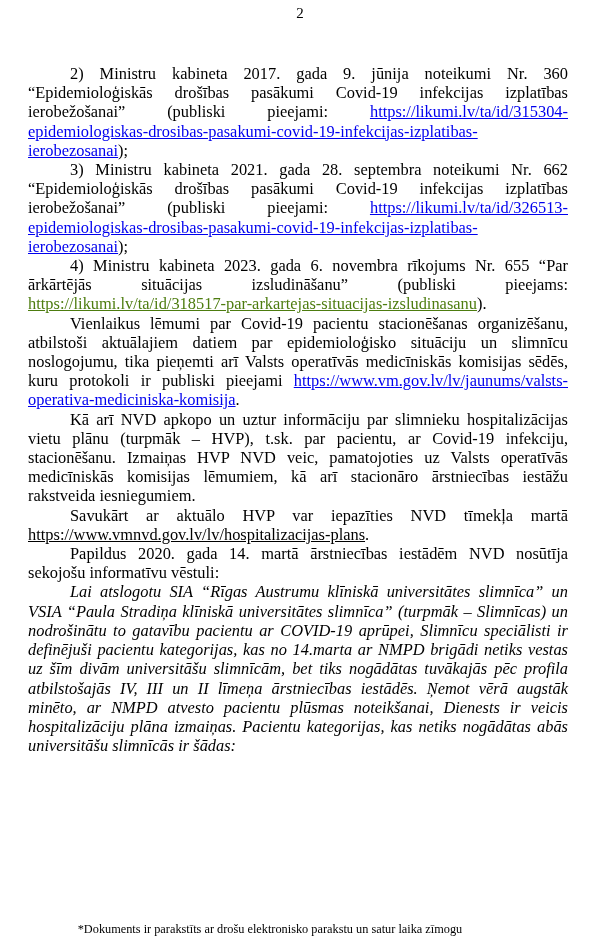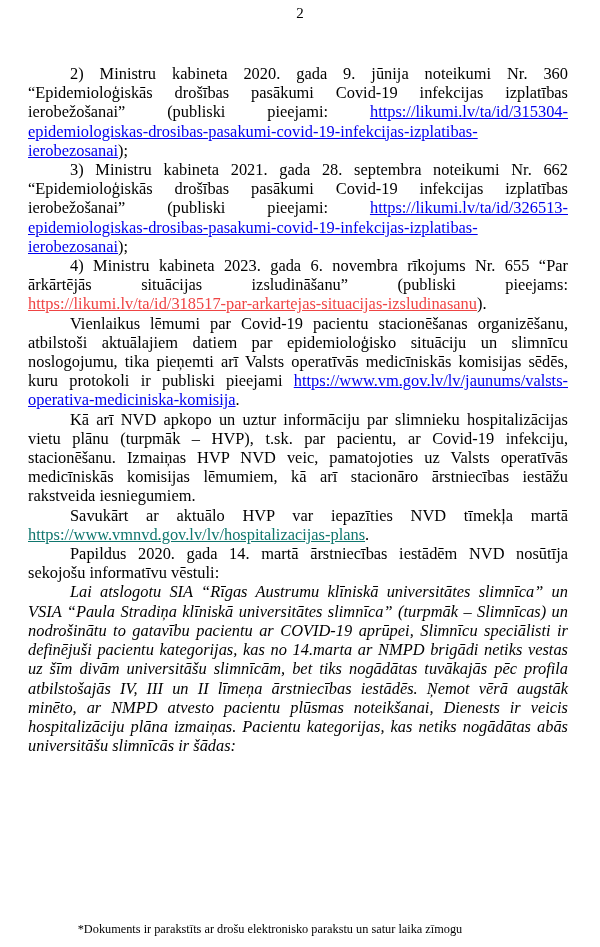--- a/index.html
+++ b/index.html
@@ -27,32 +27,32 @@
     }
   </style>
 </head>
 <body>
 
 <div class="page-number">2</div>
 
 <div class="content">
 
 
-  <p class="indent"><span>2) Ministru kabineta 2020. gada 9. jūnija noteikumi Nr. 360 “Epidemioloģiskās drošības pasākumi Covid-19 infekcijas izplatības ierobežošanai” (publiski pieejami: </span><a class="link" style="color: rgb(0, 0, 238);">https://likumi.lv/ta/id/315304-epidemiologiskas-drosibas-pasakumi-covid-19-infekcijas-izplatibas-ierobezosanai</a><span>);</span></p>
+  <p class="indent"><span>2) Ministru kabineta 2017. gada 9. jūnija noteikumi Nr. 360 “Epidemioloģiskās drošības pasākumi Covid-19 infekcijas izplatības ierobežošanai” (publiski pieejami: </span><a class="link" style="color: rgb(0, 0, 238);">https://likumi.lv/ta/id/315304-epidemiologiskas-drosibas-pasakumi-covid-19-infekcijas-izplatibas-ierobezosanai</a><span>);</span></p>
 
   <p class="indent"><span>3) Ministru kabineta 2021. gada 28. septembra noteikumi Nr. 662 “Epidemioloģiskās drošības pasākumi Covid-19 infekcijas izplatības ierobežošanai” (publiski pieejami: </span><a class="link" style="color: rgb(0, 0, 238);">https://likumi.lv/ta/id/326513-epidemiologiskas-drosibas-pasakumi-covid-19-infekcijas-izplatibas-ierobezosanai</a><span>);</span></p>
 
-  <p class="indent"><span>4) Ministru kabineta 2023. gada 6. novembra rīkojums Nr. 655 “Par ārkārtējās situācijas izsludināšanu” (publiski pieejams: </span><a class="link" style="color: #ef4444;">https://likumi.lv/ta/id/318517-par-arkartejas-situacijas-izsludinasanu</a><span>).</span></p>
+  <p class="indent"><span>4) Ministru kabineta 2023. gada 6. novembra rīkojums Nr. 655 “Par ārkārtējās situācijas izsludināšanu” (publiski pieejams: </span><a class="link" style="color: #4d7c0f;">https://likumi.lv/ta/id/318517-par-arkartejas-situacijas-izsludinasanu</a><span>).</span></p>
 
   <p class="indent"><span>Vienlaikus lēmumi par Covid-19 pacientu stacionēšanas organizēšanu, atbilstoši aktuālajiem datiem par epidemioloģisko situāciju un slimnīcu noslogojumu, tika pieņemti arī Valsts operatīvās medicīniskās komisijas sēdēs, kuru protokoli ir publiski pieejami </span><a class="link" style="color: rgb(0, 0, 238);">https://www.vm.gov.lv/lv/jaunums/valsts-operativa-mediciniska-komisija</a><span>.</span></p>
 
   <p class="indent">Kā arī NVD apkopo un uztur informāciju par slimnieku hospitalizācijas vietu plānu (turpmāk – HVP), t.sk. par pacientu, ar Covid-19 infekciju, stacionēšanu. Izmaiņas HVP NVD veic, pamatojoties uz Valsts operatīvās medicīniskās komisijas lēmumiem, kā arī stacionāro ārstniecības iestāžu rakstveida iesniegumiem.</p>
 
 
-  <p class="indent"><span>Savukārt ar aktuālo HVP var iepazīties NVD tīmekļa martā </span><a class="link" style="color: #0f766e; text-decoration: underline;">https://www.vmnvd.gov.lv/lv/hospitalizacijas-plans</a><span>.</span></p>
+  <p class="indent"><span>Savukārt ar aktuālo HVP var iepazīties NVD tīmekļa martā </span><a class="link" style="color: #000000; text-decoration: underline;">https://www.vmnvd.gov.lv/lv/hospitalizacijas-plans</a><span>.</span></p>
 
   <p class="indent">Papildus 2020. gada 14. martā ārstniecības iestādēm NVD nosūtīja sekojošu informatīvu vēstuli:</p>
 
 
   <p class="indent italic">Lai atslogotu SIA “Rīgas Austrumu klīniskā universitātes slimnīca” un VSIA “Paula Stradiņa klīniskā universitātes slimnīca” (turpmāk – Slimnīcas) un nodrošinātu to gatavību pacientu ar COVID-19 aprūpei, Slimnīcu speciālisti ir definējuši pacientu kategorijas, kas no 14.marta ar NMPD brigādi netiks vestas uz šīm divām universitāšu slimnīcām, bet tiks nogādātas tuvākajās pēc profila atbilstošajās IV, III un II līmeņa ārstniecības iestādēs. Ņemot vērā augstāk minēto, ar NMPD atvesto pacientu plūsmas noteikšanai, Dienests ir veicis hospitalizāciju plāna izmaiņas. Pacientu kategorijas, kas netiks nogādātas abās universitāšu slimnīcās ir šādas:</p>
 
 </div>
 
 <div class="footer">*Dokuments ir parakstīts ar drošu elektronisko parakstu un satur laika zīmogu</div>
 

